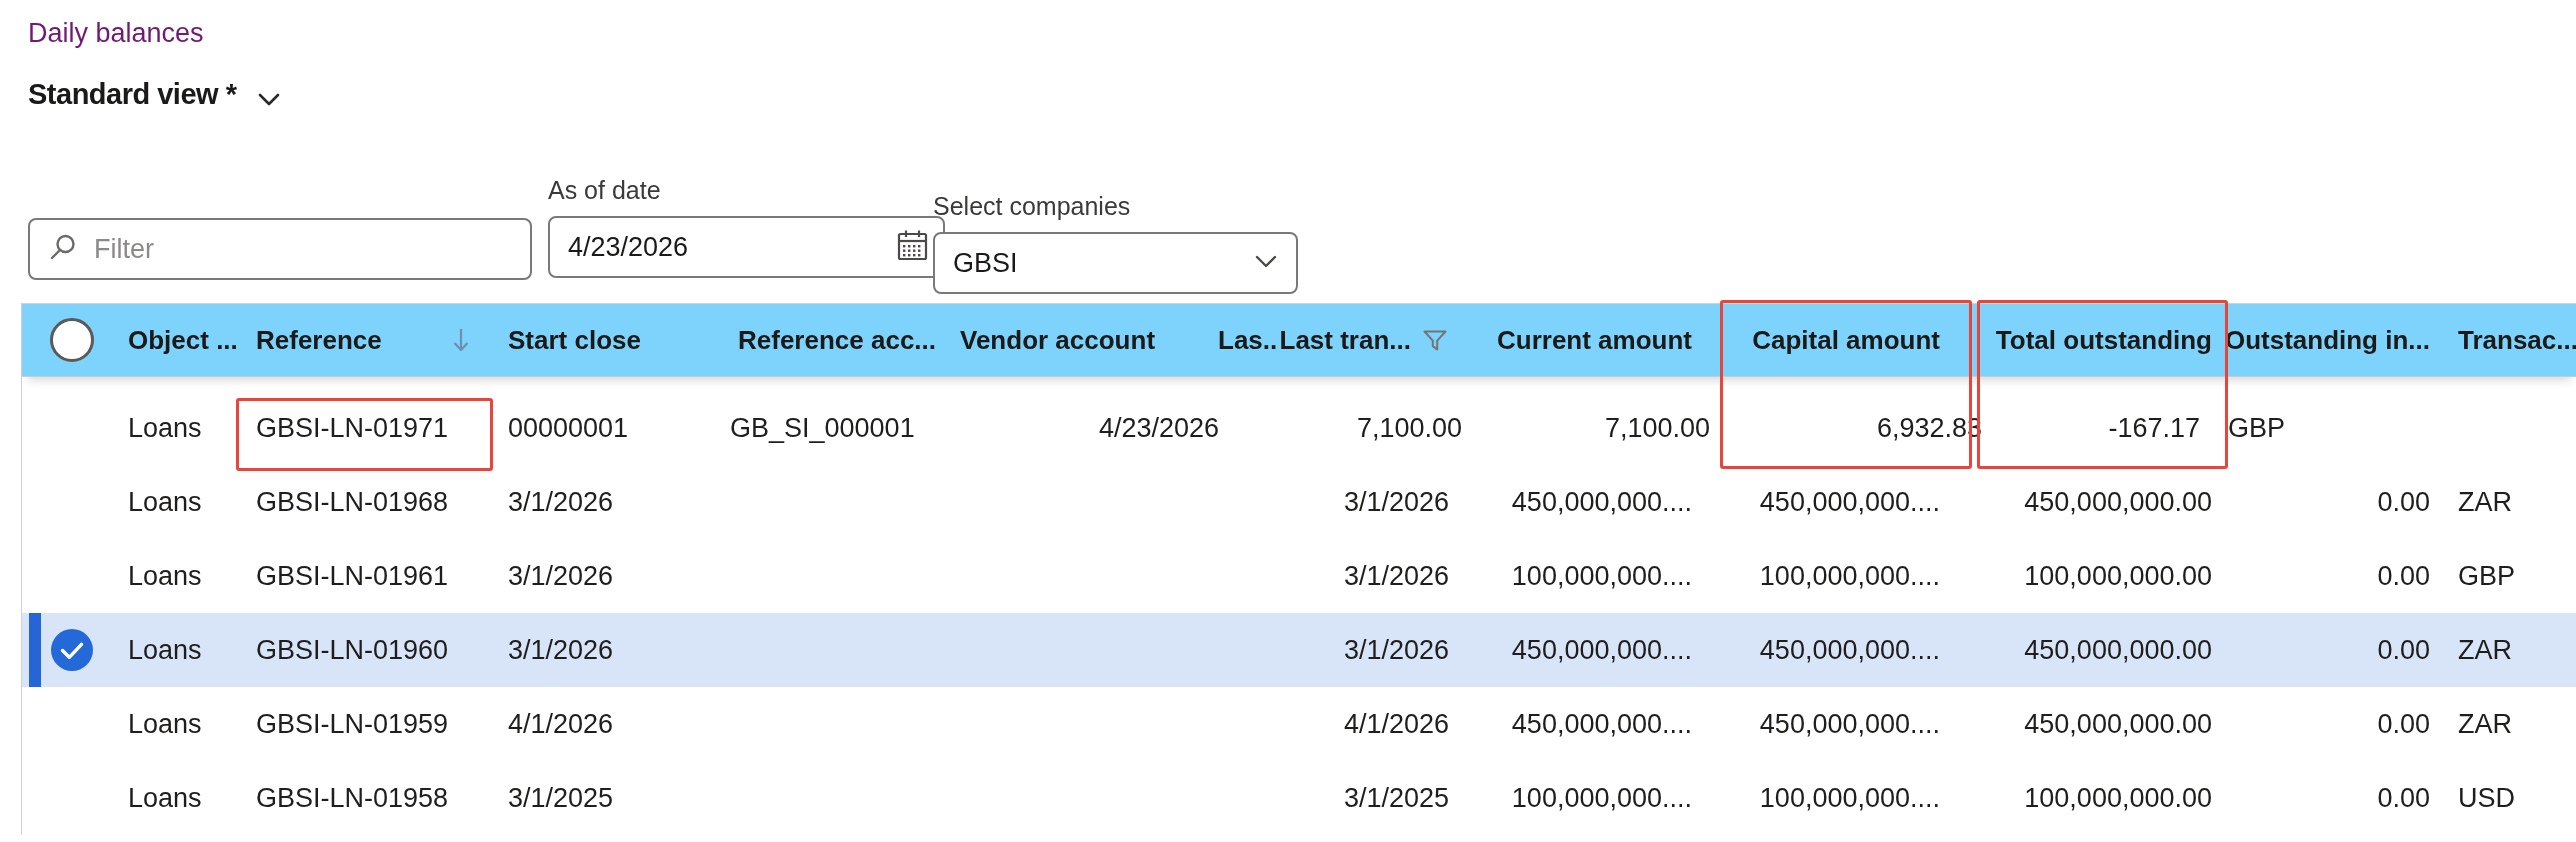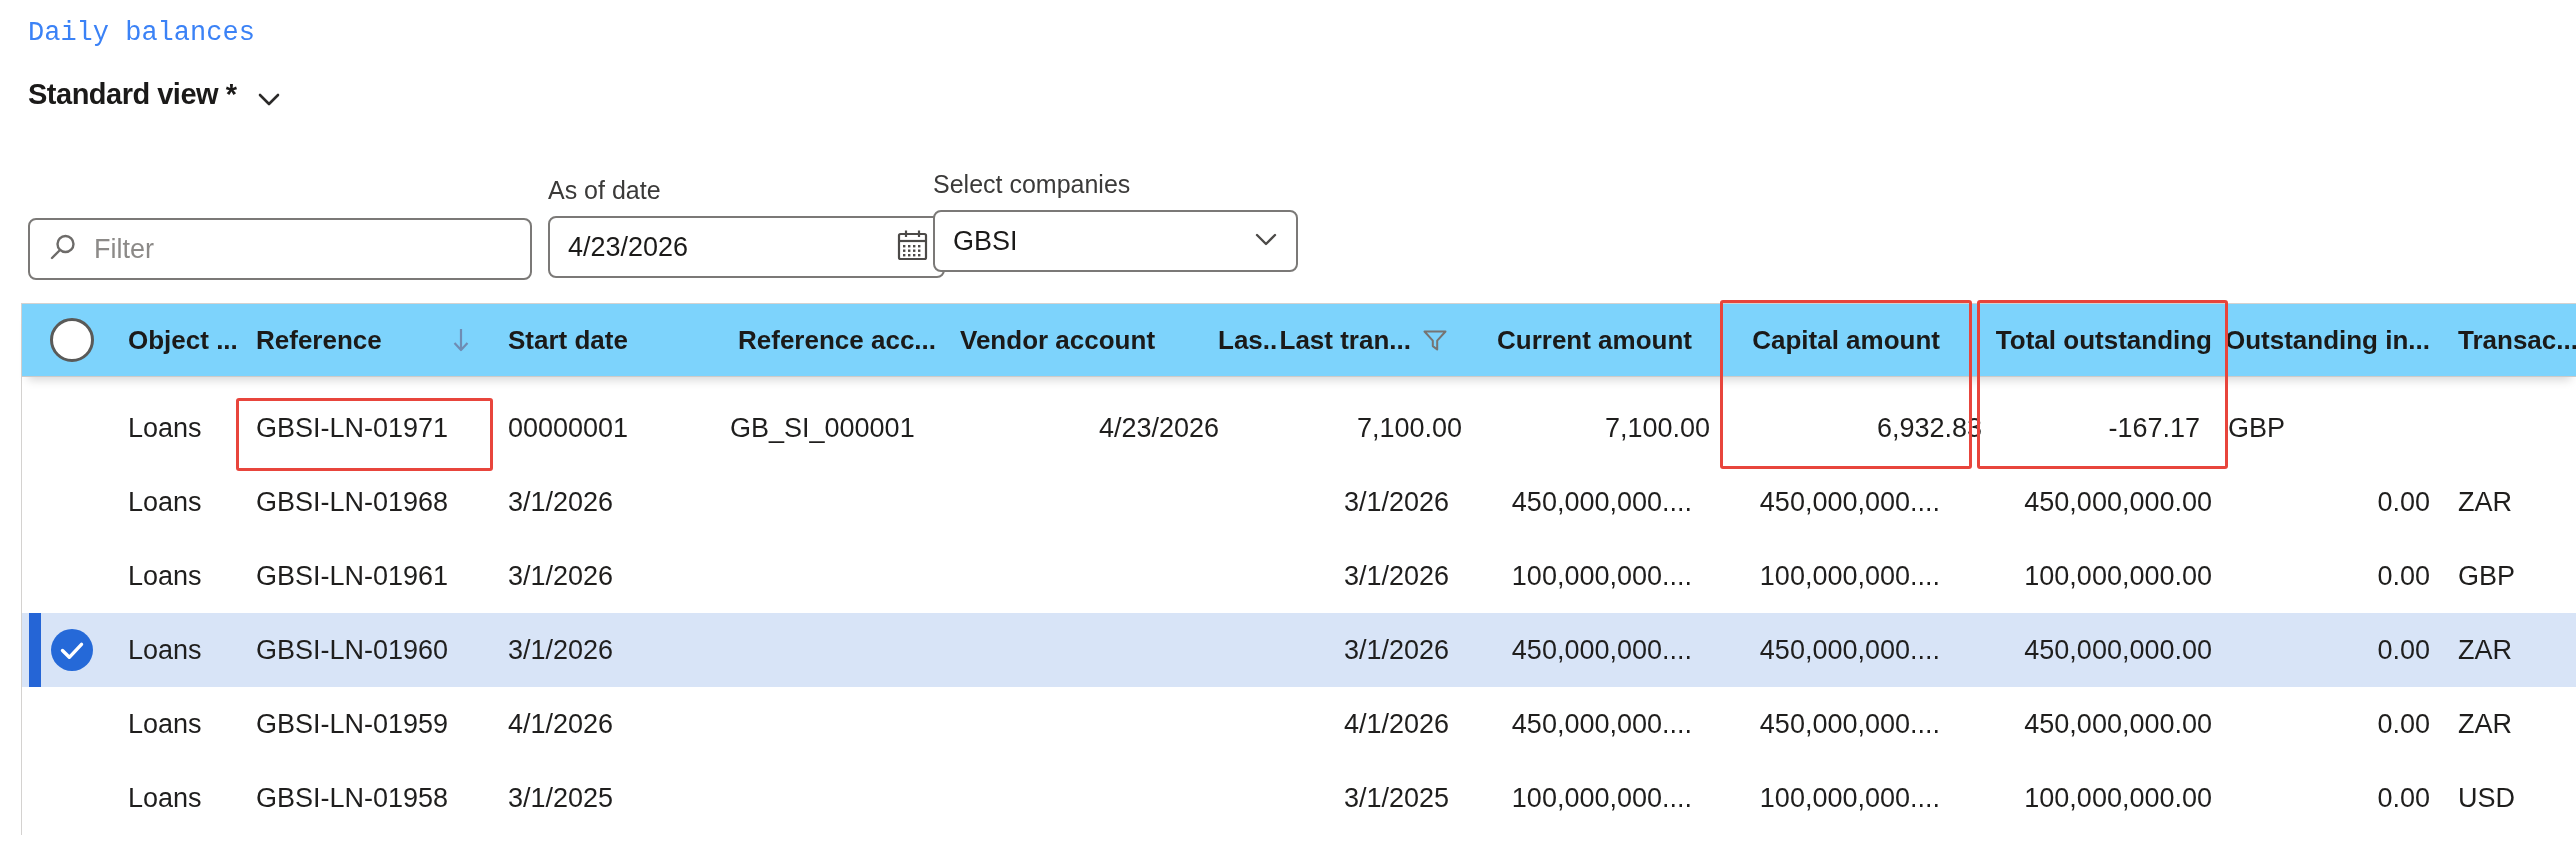--- a/index.html
+++ b/index.html
@@ -1,37 +1,37 @@
 <!DOCTYPE html>
 <html><head>
 <meta charset="utf-8">
 <style>
   html,body{margin:0;padding:0;width:2576px;height:842px;background:#fff;overflow:hidden;
     font-family:"Liberation Sans","DejaVu Sans",sans-serif;color:#1b1a19;}
   .abs{position:absolute;}
 
   
-  #caption{left:28px;top:18px;font-size:27px;color:#3b82f6;font-family:Liberation Mono, monospace;}
+  #caption{left:28px;top:18px;font-size:27px;color:#701a75;}
   #view-selector{left:28px;top:72px;display:flex;align-items:center;gap:16px;cursor:pointer;}
   #view-title{font-size:29px;font-weight:700;letter-spacing:-0.5px;color:#1b1a19;}
   .chev{display:inline-flex;align-items:center;margin-top:10px;}
 
   
   .field-label{font-size:25px;color:#3b3a39;margin-bottom:11px;display:block;}
   .inputbox{height:62px;border:2px solid #7b7977;border-radius:8px;background:#fff;
     display:flex;align-items:center;box-sizing:border-box;}
   #quick-filter-group{left:28px;top:218px;}
   #quick-filter-box{width:504px;padding:0 8px 0 18px;}
   #quick-filter-input{border:none;outline:none;flex:1;font-size:27px;margin-left:14px;
     font-family:inherit;color:#1b1a19;background:transparent;}
   #quick-filter-input::placeholder{color:#8c8a88;}
   #asof-group{left:548px;top:176px;}
   #asof-box{width:397px;padding:0 12px 0 16px;}
   #asof-input{border:none;outline:none;flex:1;font-size:27px;font-family:inherit;color:#1b1a19;background:transparent;width:280px;}
-  #company-group{left:933px;top:170px;}
+  #company-group{left:933px;top:192px;}
   #company-box{width:365px;padding:0 14px 0 18px;}
   #company-value{flex:1;font-size:27px;color:#1b1a19;}
 
   
   #grid{left:21px;top:303px;width:2555px;border-left:1px solid #d4d2d0;border-top:1px solid #d4d2d0;}
   #grid-header{display:flex;height:72px;background:#7dd3fc;border-bottom:1px solid #cccbca;
     box-shadow:0 9px 9px -6px rgba(0,0,0,0.16);}
   #grid-body{margin-top:14px;}
   .hcell,.cell{display:flex;align-items:center;box-sizing:border-box;flex-shrink:0;overflow:hidden;white-space:nowrap;}
   .hcell{font-size:26px;font-weight:600;color:#1b1a19;cursor:pointer;}
@@ -145,21 +145,21 @@
       </div>
       <div class="hcell col-reference align-left">
         <span>Reference</span>
         <span class="sort-indicator">
           <svg width="22" height="28" viewBox="0 0 22 28">
             <path d="M11 3v20M4.5 17l6.5 7 6.5-7" fill="none" stroke="#6f8cb3" stroke-width="2.2" stroke-linejoin="round"></path>
           </svg>
         </span>
       </div>
       <div class="hcell col-start_date align-left">
-        <span>Start date</span>
+        <span>Start close</span>
       </div>
       <div class="hcell col-customer_account align-left">
         <span>Reference acc...</span>
       </div>
       <div class="hcell col-vendor_account align-left">
         <span>Vendor account</span>
       </div>
       <div class="hcell col-las align-left">
         <span>Las...</span>
       </div>

